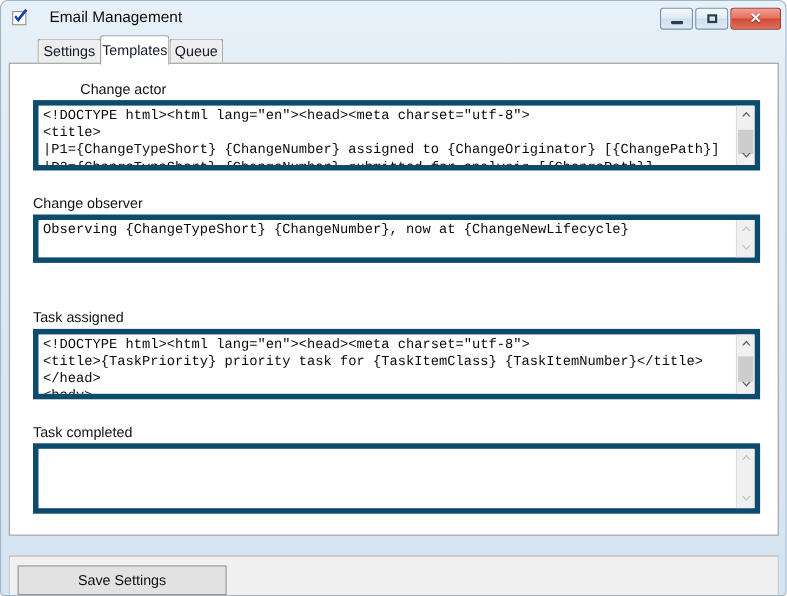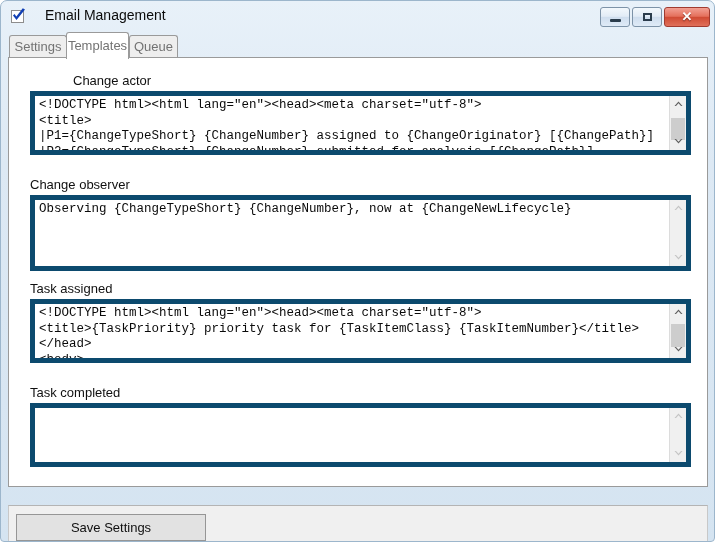--- a/index.html
+++ b/index.html
@@ -106,26 +106,27 @@
   .tabstrip {
     position: absolute;
     left: 7px; top: 31px;
     width: 700px;
     height: 26px;
   }
   .tab {
     position: absolute;
     box-sizing: border-box;
     font-size: 13px;
-    color: #737373;
+    color: #0f172a;
     text-align: center;
     white-space: nowrap;
     border: 1px solid #9a9a9a;
     border-bottom: none;
     border-radius: 3px 3px 0 0;
+    margin-left: 25px;
   }
   .tab.inactive {
     top: 3px;
     height: 23px;
     line-height: 21px;
     background: #eeeeee;
   }
   .tab.active {
     top: 0px;
     height: 27px;
@@ -276,21 +277,21 @@
         <div class="sb-thumb" style="top:22px; height:22px;"></div>
         <div class="sb-arrow down">
           <svg width="9" height="6" viewBox="0 0 9 6">
               <path d="M4.5 5.5 L0.5 1 L2 1 L4.5 3.7 L7 1 L8.5 1 Z" fill="#606060"></path>
             </svg>
         </div>
       </div>
     </div>
 
     <div class="field-label" style="left:21px; top:119px;">Change observer</div>
-    <div class="ta-wrap" style="left:21px; top:137px; width:661px; height:76px;">
+    <div class="ta-wrap" style="left:21px; top:137px; width:661px; height:44px;">
       <div class="ta-text">Observing {ChangeTypeShort} {ChangeNumber}, now at {ChangeNewLifecycle}</div>
       <div class="vscroll">
         <div class="sb-arrow up">
           <svg width="9" height="6" viewBox="0 0 9 6">
               <path d="M4.5 0.5 L8.5 5 L7 5 L4.5 2.3 L2 5 L0.5 5 Z" fill="#c4c4c4"></path>
             </svg>
         </div>
         <div class="sb-arrow down">
           <svg width="9" height="6" viewBox="0 0 9 6">
               <path d="M4.5 5.5 L0.5 1 L2 1 L4.5 3.7 L7 1 L8.5 1 Z" fill="#c4c4c4"></path>

